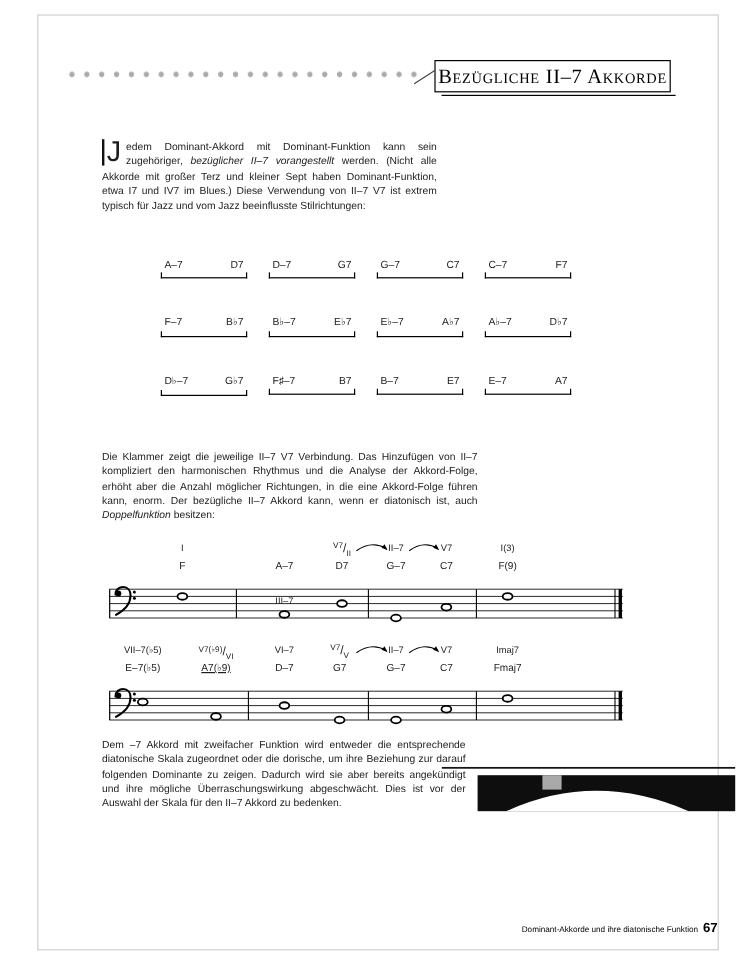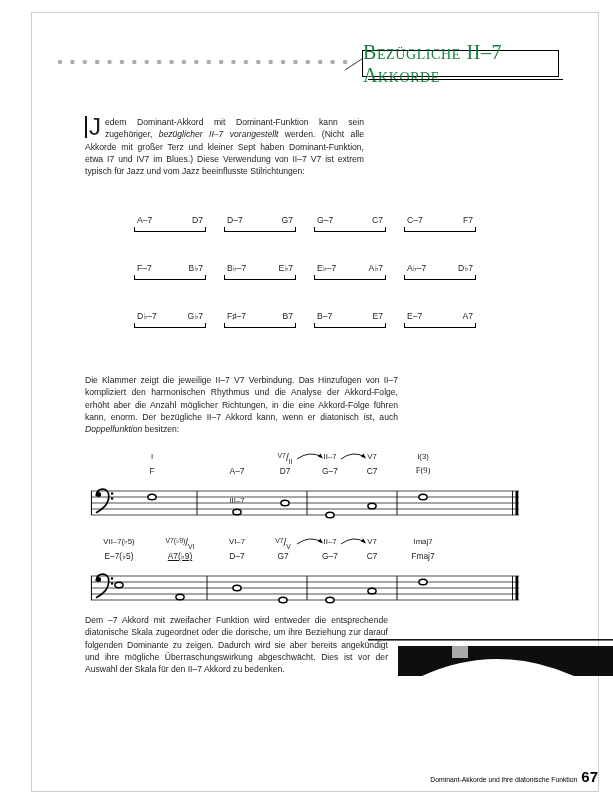--- a/index.html
+++ b/index.html
@@ -7,21 +7,21 @@
   .page{position:relative;width:613px;height:800px;background:#fff;overflow:hidden;
     font-family:"Liberation Sans","DejaVu Sans",sans-serif;color:#1c1c1c}
   .page-border{position:absolute;left:31px;top:12px;width:566px;height:778px;border:1px solid #cfcfcf}
   .dots{position:absolute;left:57px;top:58px;width:292px;height:8px;
     background-image:radial-gradient(circle at 3px 4px,#ababab 2px,transparent 2.5px);
     background-size:12.4px 8px;background-repeat:repeat-x}
   .slash-line{position:absolute;left:343px;top:62px;width:27px;height:0;border-top:1.3px solid #444;transform:rotate(-33deg)}
   .title-box{position:absolute;left:362px;top:50px;width:195px;height:25px;border:1.2px solid #000;
     display:flex;align-items:center;justify-content:center;background:#fff;
     font-family:"Liberation Serif","DejaVu Serif",serif;font-variant:small-caps;
-    font-size:20px;letter-spacing:.6px;color:#15803d}
+    font-size:17px;letter-spacing:.6px;color:#000000}
   .title-box::after{content:"";position:absolute;left:5px;bottom:-4px;width:100%;height:1px;background:#000}
   .para{position:absolute;font-size:8.6px;line-height:1.43;text-align:justify;margin:0}
   .p1{left:85px;top:116px;width:279px}
   .p2{left:85px;top:374px;width:313px}
   .p3{left:85px;top:614px;width:303px}
   .dropcap{float:left;font-size:24px;line-height:22px;padding:0 2px;margin:0 2px 0 0;border-left:2.5px solid #111}
   .ital{font-style:italic}
   .chord-rows{position:absolute;left:134px;top:215px}
   .chord-row{display:flex;gap:18px;margin-bottom:31px}
   .pair{width:72px}
@@ -33,21 +33,21 @@
   .labels{position:relative;height:28px}
   .labels .num{position:absolute;top:0;transform:translateX(-50%);white-space:nowrap;font-size:7.8px}
   .labels .chord-l{position:absolute;top:14px;transform:translateX(-50%);white-space:nowrap;font-size:8.4px}
   .fr-top{font-size:6.8px;vertical-align:3.2px}
   .fr-slash{font-size:10px}
   .fr-bot{font-size:6.8px;vertical-align:-2.8px}
   .arrow-svg{position:absolute;left:0;top:0;overflow:visible}
   .staff-svg{display:block;margin-top:3px}
   .deco{position:absolute;left:368px;top:639px;width:245px;height:40px}
   .footer{position:absolute;top:768px;right:15px;width:280px;text-align:right;font-size:6.8px;color:#000}
-  .footer .pg{font-size:15px;font-weight:bold;margin-left:4px}
+  .footer .pg{font-size:11px;font-weight:bold;margin-left:4px}
 </style>
 </head>
 <body>
 
 <div class="page">
   <div class="page-border"></div>
   <div class="dots"></div>
   <div class="slash-line"></div>
 
   <div class="title-box">
@@ -163,21 +163,21 @@
         <span class="chord-l" style="left: 67px;">F</span>
         <span class="num" style="left: 152px; margin-top: 44px;">III–7</span>
         <span class="chord-l" style="left: 152px;">A–7</span>
         <span class="num" style="left: 200px;"><span class="fr-top">V7</span><span class="fr-slash">/</span><span class="fr-bot">II</span></span>
         <span class="chord-l" style="left: 200px;">D7</span>
         <span class="num" style="left: 245px;">II–7</span>
         <span class="chord-l" style="left: 245px;">G–7</span>
         <span class="num" style="left: 287px;">V7</span>
         <span class="chord-l" style="left: 287px;">C7</span>
         <span class="num" style="left: 338px;">I(3)</span>
-        <span class="chord-l" style="left: 338px; font-family: Liberation Serif, serif;">F(9)</span>
+        <span class="chord-l" style="left: 338px;">F(9)</span>
       </div>
     <svg class="staff-svg" width="445" height="42">
         <line x1="6" y1="8" x2="434" y2="8" stroke="#000" stroke-width=".7"></line>
         <line x1="6" y1="14" x2="434" y2="14" stroke="#000" stroke-width=".7"></line>
         <line x1="6" y1="20" x2="434" y2="20" stroke="#000" stroke-width=".7"></line>
         <line x1="6" y1="26" x2="434" y2="26" stroke="#000" stroke-width=".7"></line>
         <line x1="6" y1="32" x2="434" y2="32" stroke="#000" stroke-width=".7"></line>
         <line x1="6.4" y1="8" x2="6.4" y2="32" stroke="#000" stroke-width="1"></line>
         <g transform="translate(9,4)">
           <circle cx="4.6" cy="7.6" r="2.5" fill="#000"></circle>

